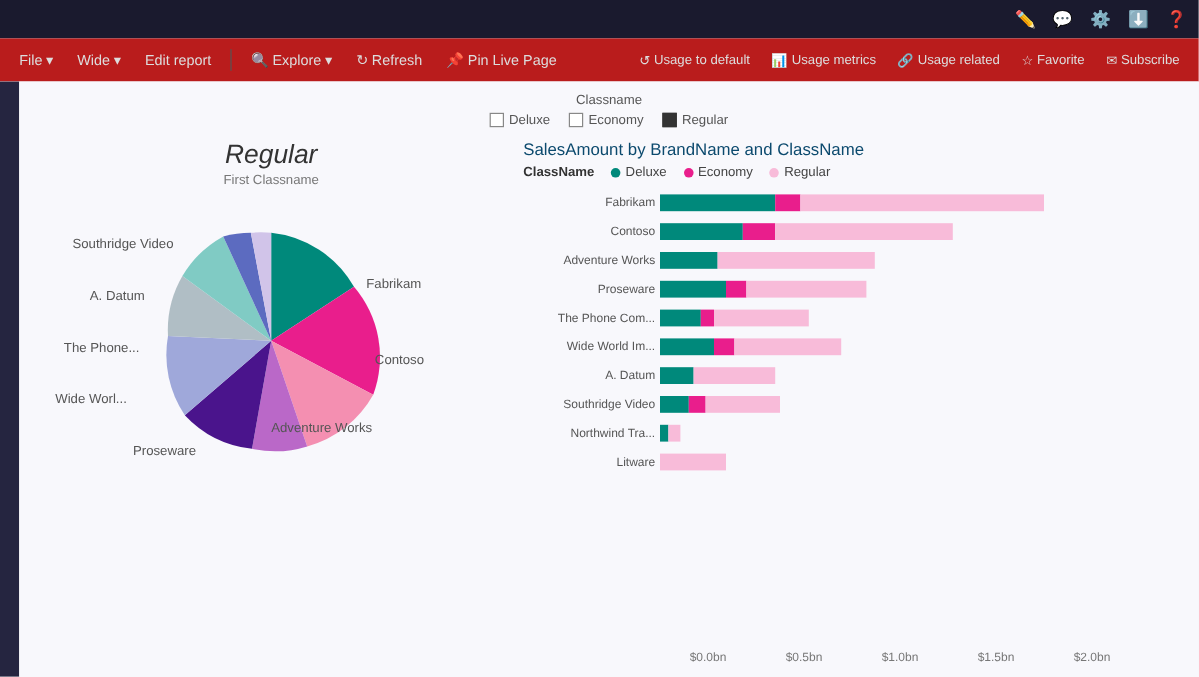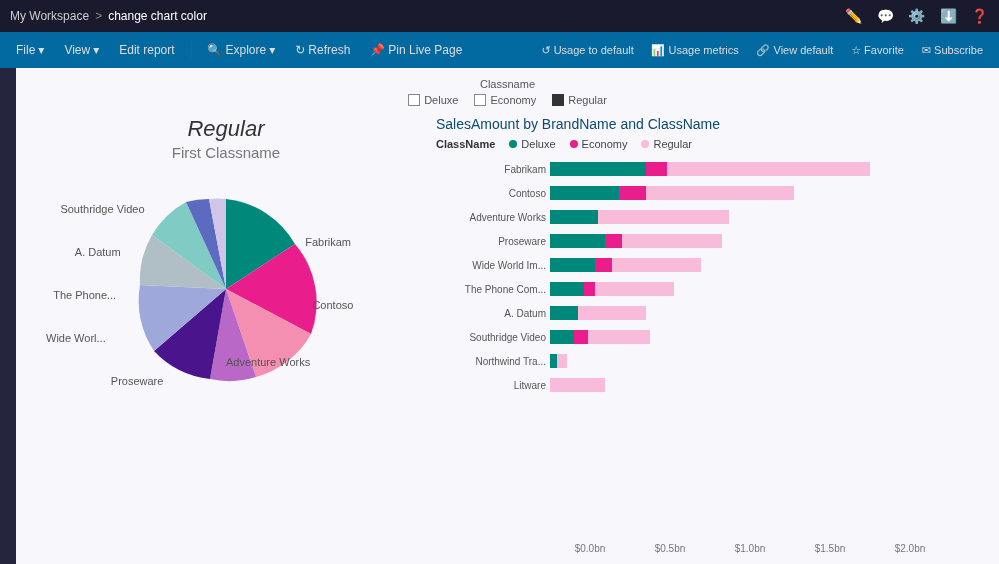--- a/index.html
+++ b/index.html
@@ -16,21 +16,21 @@
     }
     .top-bar-left { display: flex; align-items: center; gap: 6px; font-size: 12px; }
     .top-bar-left .workspace { color: #ccc; cursor: pointer; }
     .top-bar-left .separator { color: #888; }
     .top-bar-left .chart-color { color: #fff; }
     .top-bar-right { margin-left: auto; display: flex; gap: 14px; align-items: center; }
     .top-bar-right .icon-btn { color: #ccc; font-size: 14px; cursor: pointer; background: none; border: none; }
 
     
     .second-bar {
-      background: #0369a1;
+      background: #b91c1c;
       height: 36px;
       display: flex;
       align-items: center;
       padding: 0 8px;
       gap: 4px;
       color: #ddd;
       font-size: 12px;
     }
     .menu-item {
       padding: 4px 8px;
@@ -104,21 +104,21 @@
       flex-direction: column;
       align-items: center;
     }
     .chart-title-center {
       font-size: 22px;
       font-style: italic;
       color: #333;
       margin-bottom: 2px;
     }
     .chart-subtitle {
-      font-size: 15px;
+      font-size: 11px;
       color: #777;
       margin-bottom: 8px;
     }
     .pie-chart-title {
       font-size: 13px;
       color: #aaa;
       align-self: flex-start;
       margin-left: 10px;
       margin-top: 10px;
     }
@@ -194,41 +194,36 @@
       color: #777;
       width: 80px;
       text-align: center;
     }
     .x-tick:first-child { text-align: center; }
   </style>
 </head>
 <body>
 
 <div class="top-bar">
-  <div class="top-bar-left">
-    <span class="workspace">My Workspace</span>
-    <span class="separator">&gt;</span>
-    <span class="chart-color">change chart color</span>
-  </div>
   <div class="top-bar-right">
     <button class="icon-btn">✏️</button>
     <button class="icon-btn">💬</button>
     <button class="icon-btn">⚙️</button>
     <button class="icon-btn">⬇️</button>
     <button class="icon-btn">❓</button>
   </div>
 </div>
 
 <div class="second-bar">
   <div class="menu-item">
     <span>File</span>
     <span>▾</span>
   </div>
   <div class="menu-item">
-    <span>View</span>
+    <span>Wide</span>
     <span>▾</span>
   </div>
   <div class="menu-item">
     <span>Edit report</span>
   </div>
   <div class="sep-v"></div>
   <div class="menu-item">
     <span>🔍</span>
     <span>Explore</span>
     <span>▾</span>
@@ -245,21 +240,21 @@
     <button class="action-btn">
       <span>↺</span>
       <span>Usage to default</span>
     </button>
     <button class="action-btn">
       <span>📊</span>
       <span>Usage metrics</span>
     </button>
     <button class="action-btn">
       <span>🔗</span>
-      <span>View default</span>
+      <span>Usage related</span>
     </button>
     <button class="action-btn">
       <span>☆</span>
       <span>Favorite</span>
     </button>
     <button class="action-btn">
       <span>✉</span>
       <span>Subscribe</span>
     </button>
   </div>
@@ -374,33 +369,33 @@
             </div>
             <div class="bar-row">
               <div class="bar-label">Proseware</div>
               <div class="bar-segments">
                 <div class="seg-deluxe" style="width: 55.0538px;"></div>
                 <div class="seg-economy" style="width: 17.2043px;"></div>
                 <div class="seg-regular" style="width: 99.7849px;"></div>
               </div>
             </div>
             <div class="bar-row">
+              <div class="bar-label">The Phone Com...</div>
+              <div class="bar-segments">
+                <div class="seg-deluxe" style="width: 34.4086px;"></div>
+                <div class="seg-economy" style="width: 10.3226px;"></div>
+                <div class="seg-regular" style="width: 79.1398px;"></div>
+              </div>
+            </div>
+            <div class="bar-row">
               <div class="bar-label">Wide World Im...</div>
               <div class="bar-segments">
                 <div class="seg-deluxe" style="width: 44.7312px;"></div>
                 <div class="seg-economy" style="width: 17.2043px;"></div>
                 <div class="seg-regular" style="width: 89.4624px;"></div>
-              </div>
-            </div>
-            <div class="bar-row">
-              <div class="bar-label">The Phone Com...</div>
-              <div class="bar-segments">
-                <div class="seg-deluxe" style="width: 34.4086px;"></div>
-                <div class="seg-economy" style="width: 10.3226px;"></div>
-                <div class="seg-regular" style="width: 79.1398px;"></div>
               </div>
             </div>
             <div class="bar-row">
               <div class="bar-label">A. Datum</div>
               <div class="bar-segments">
                 <div class="seg-deluxe" style="width: 27.5269px;"></div>
                 <div class="seg-regular" style="width: 68.8172px;"></div>
               </div>
             </div>
             <div class="bar-row">

